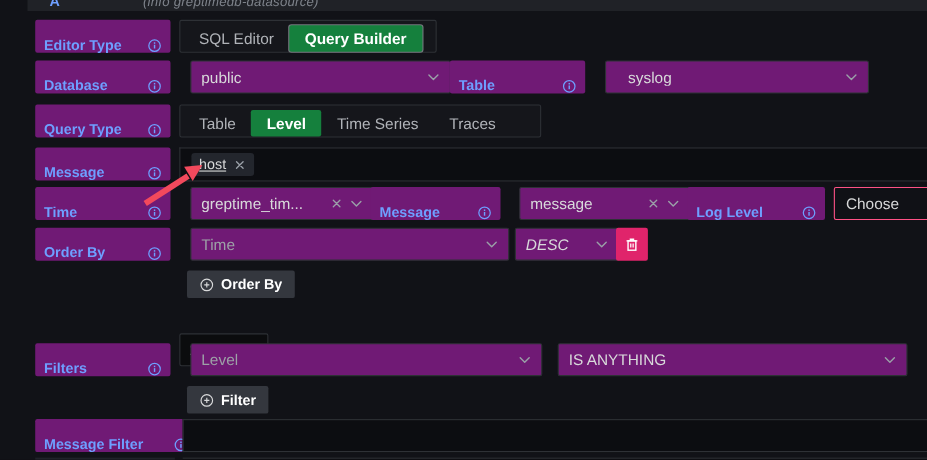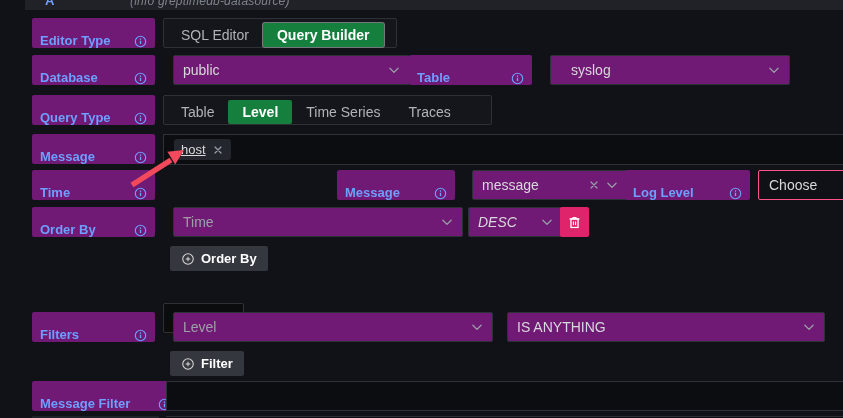--- a/index.html
+++ b/index.html
@@ -159,20 +159,30 @@
         </svg>
     </div>
   </div>
 
   <div class="label-box" style="top:170px;">
     <span class="lbl">Time</span>
     <svg class="info-icon" viewBox="0 0 16 16">
         <use href="#g-info"></use>
       </svg>
   </div>
+  <div class="select" style="left:163px;top:170px;width:167px;">
+    <span class="value">greptime_tim...</span>
+    <span class="spacer"></span>
+    <svg class="icon12" viewBox="0 0 24 24" style="margin-right:5px;">
+        <use href="#g-close"></use>
+      </svg>
+    <svg class="icon14" viewBox="0 0 24 24">
+        <use href="#g-chevron"></use>
+      </svg>
+  </div>
   <div class="label-box" style="left:337px;top:170px;width:118px;">
     <span class="lbl">Message</span>
     <svg class="info-icon" viewBox="0 0 16 16">
         <use href="#g-info"></use>
       </svg>
   </div>
   <div class="select" style="left:462px;top:170px;width:156px;">
     <span class="value">message</span>
     <span class="spacer"></span>
     <svg class="icon12" viewBox="0 0 24 24" style="margin-right:5px;">

